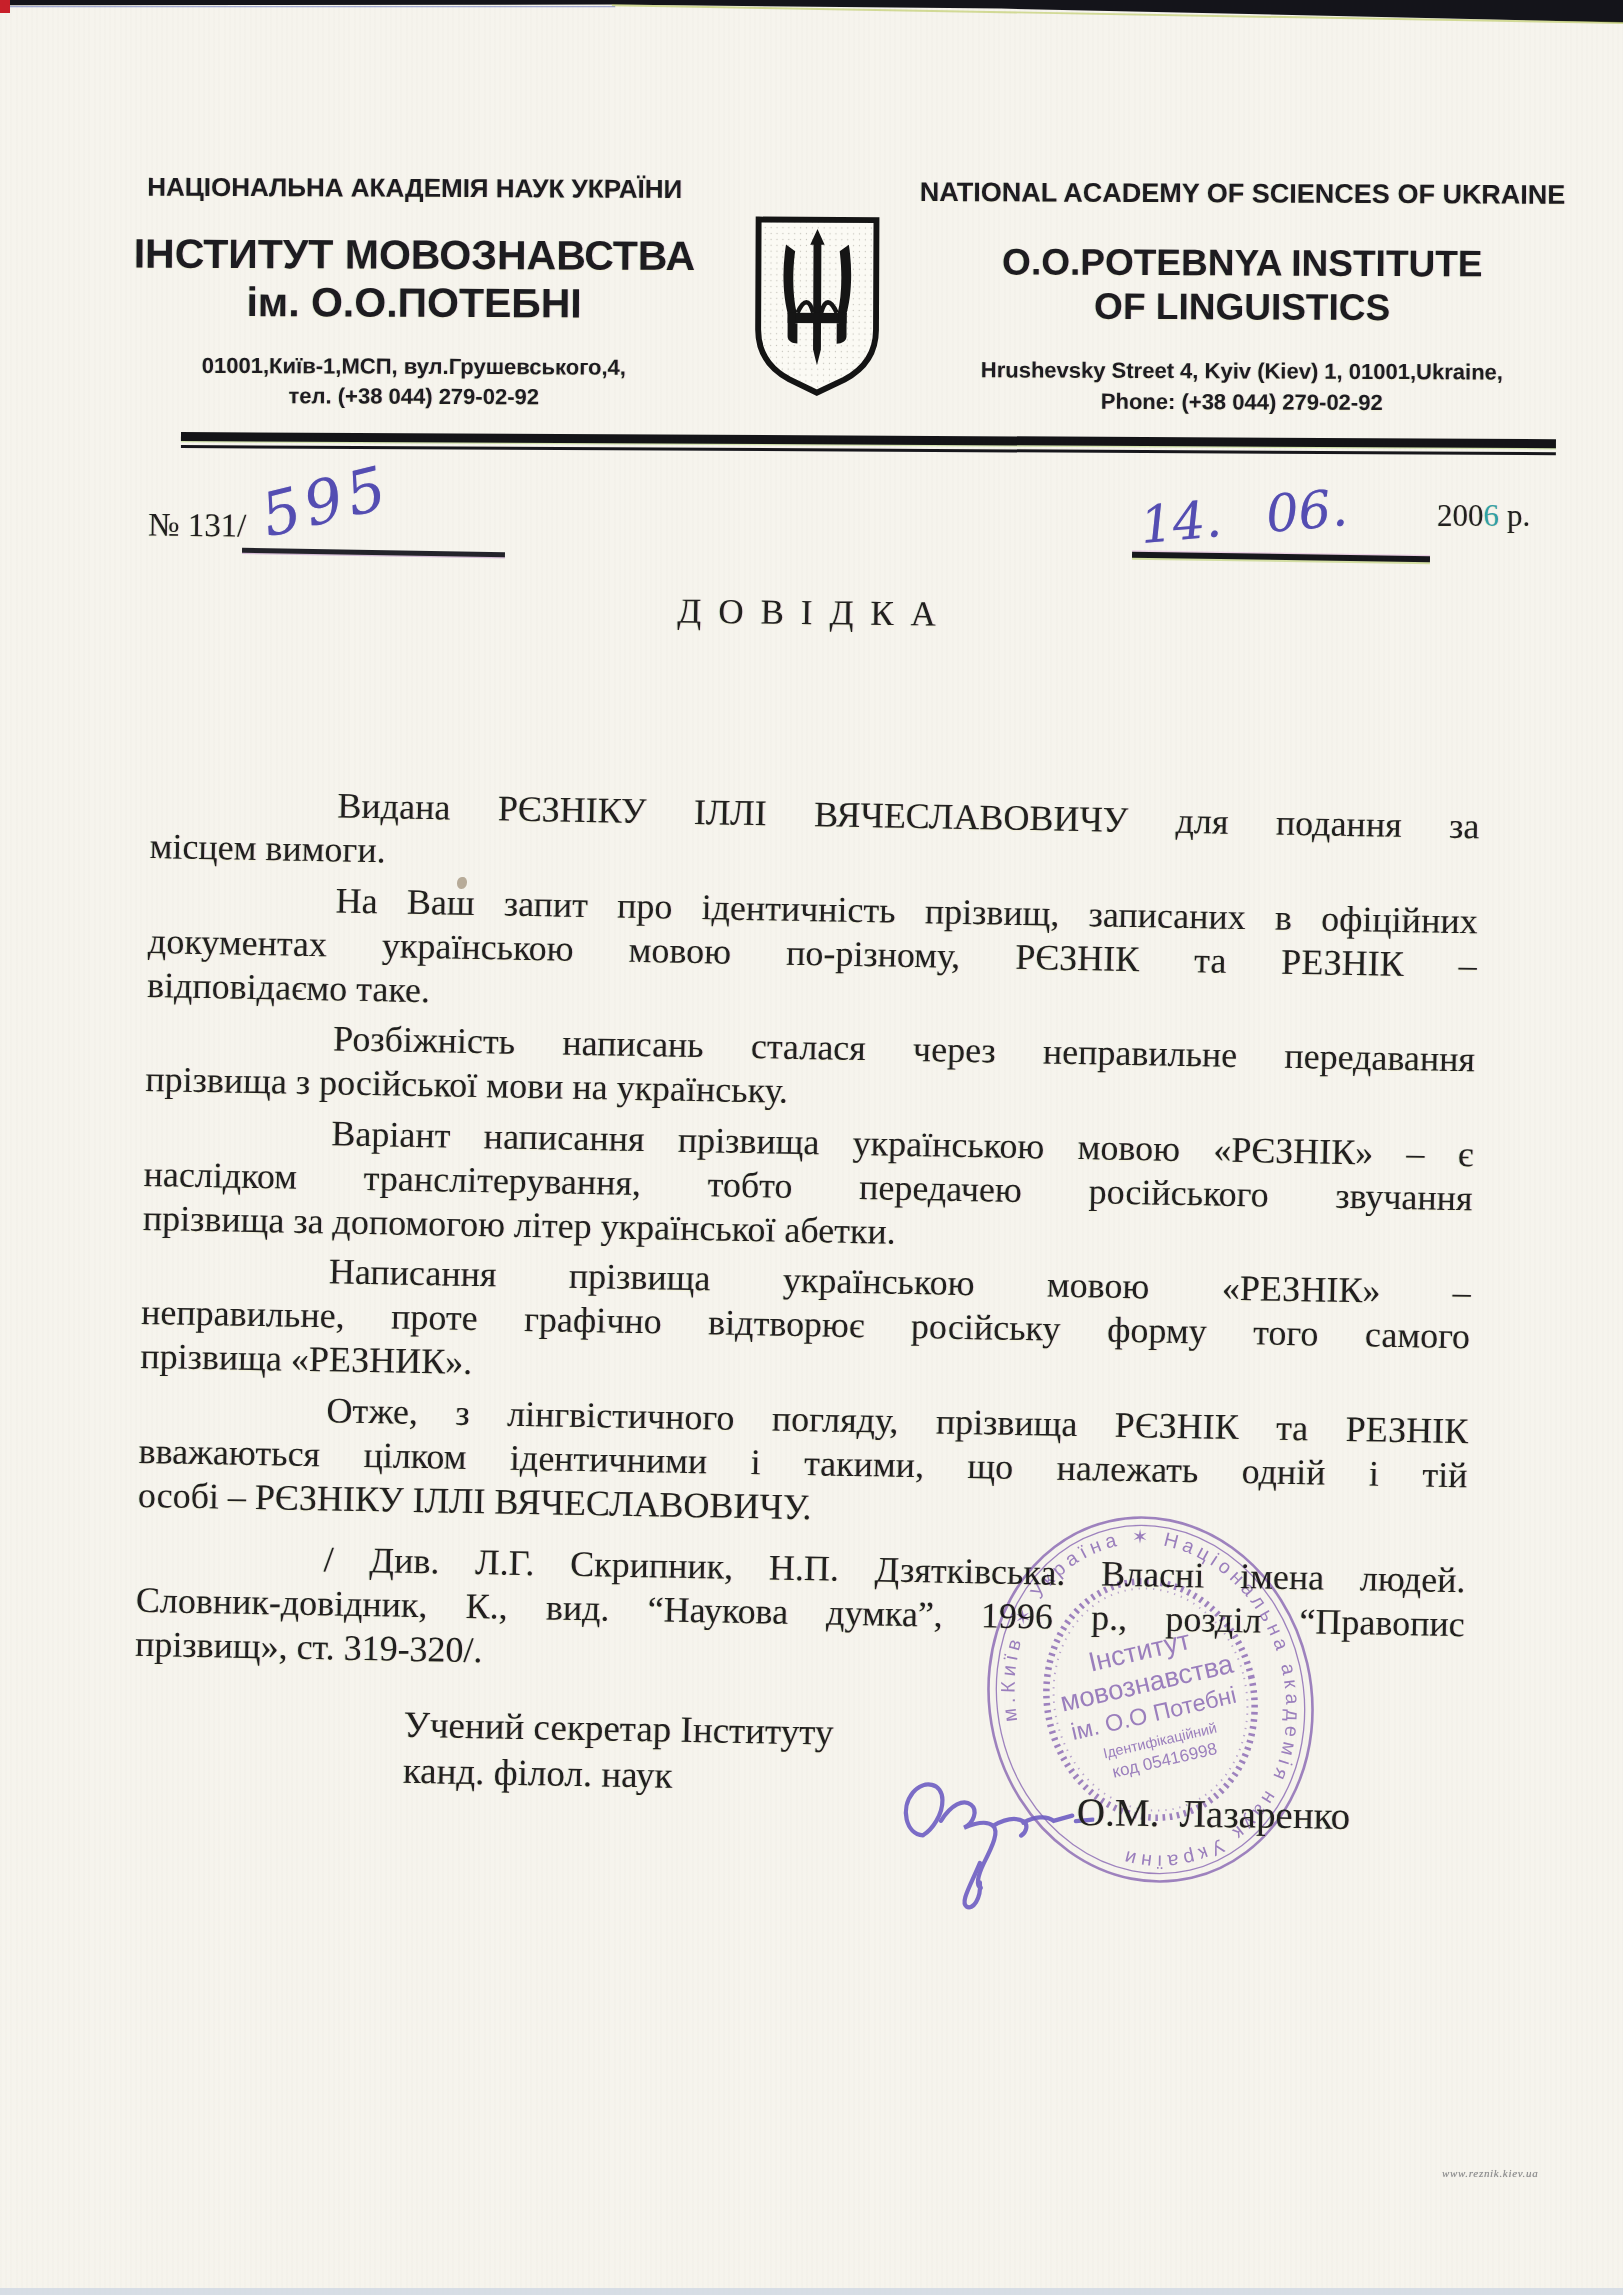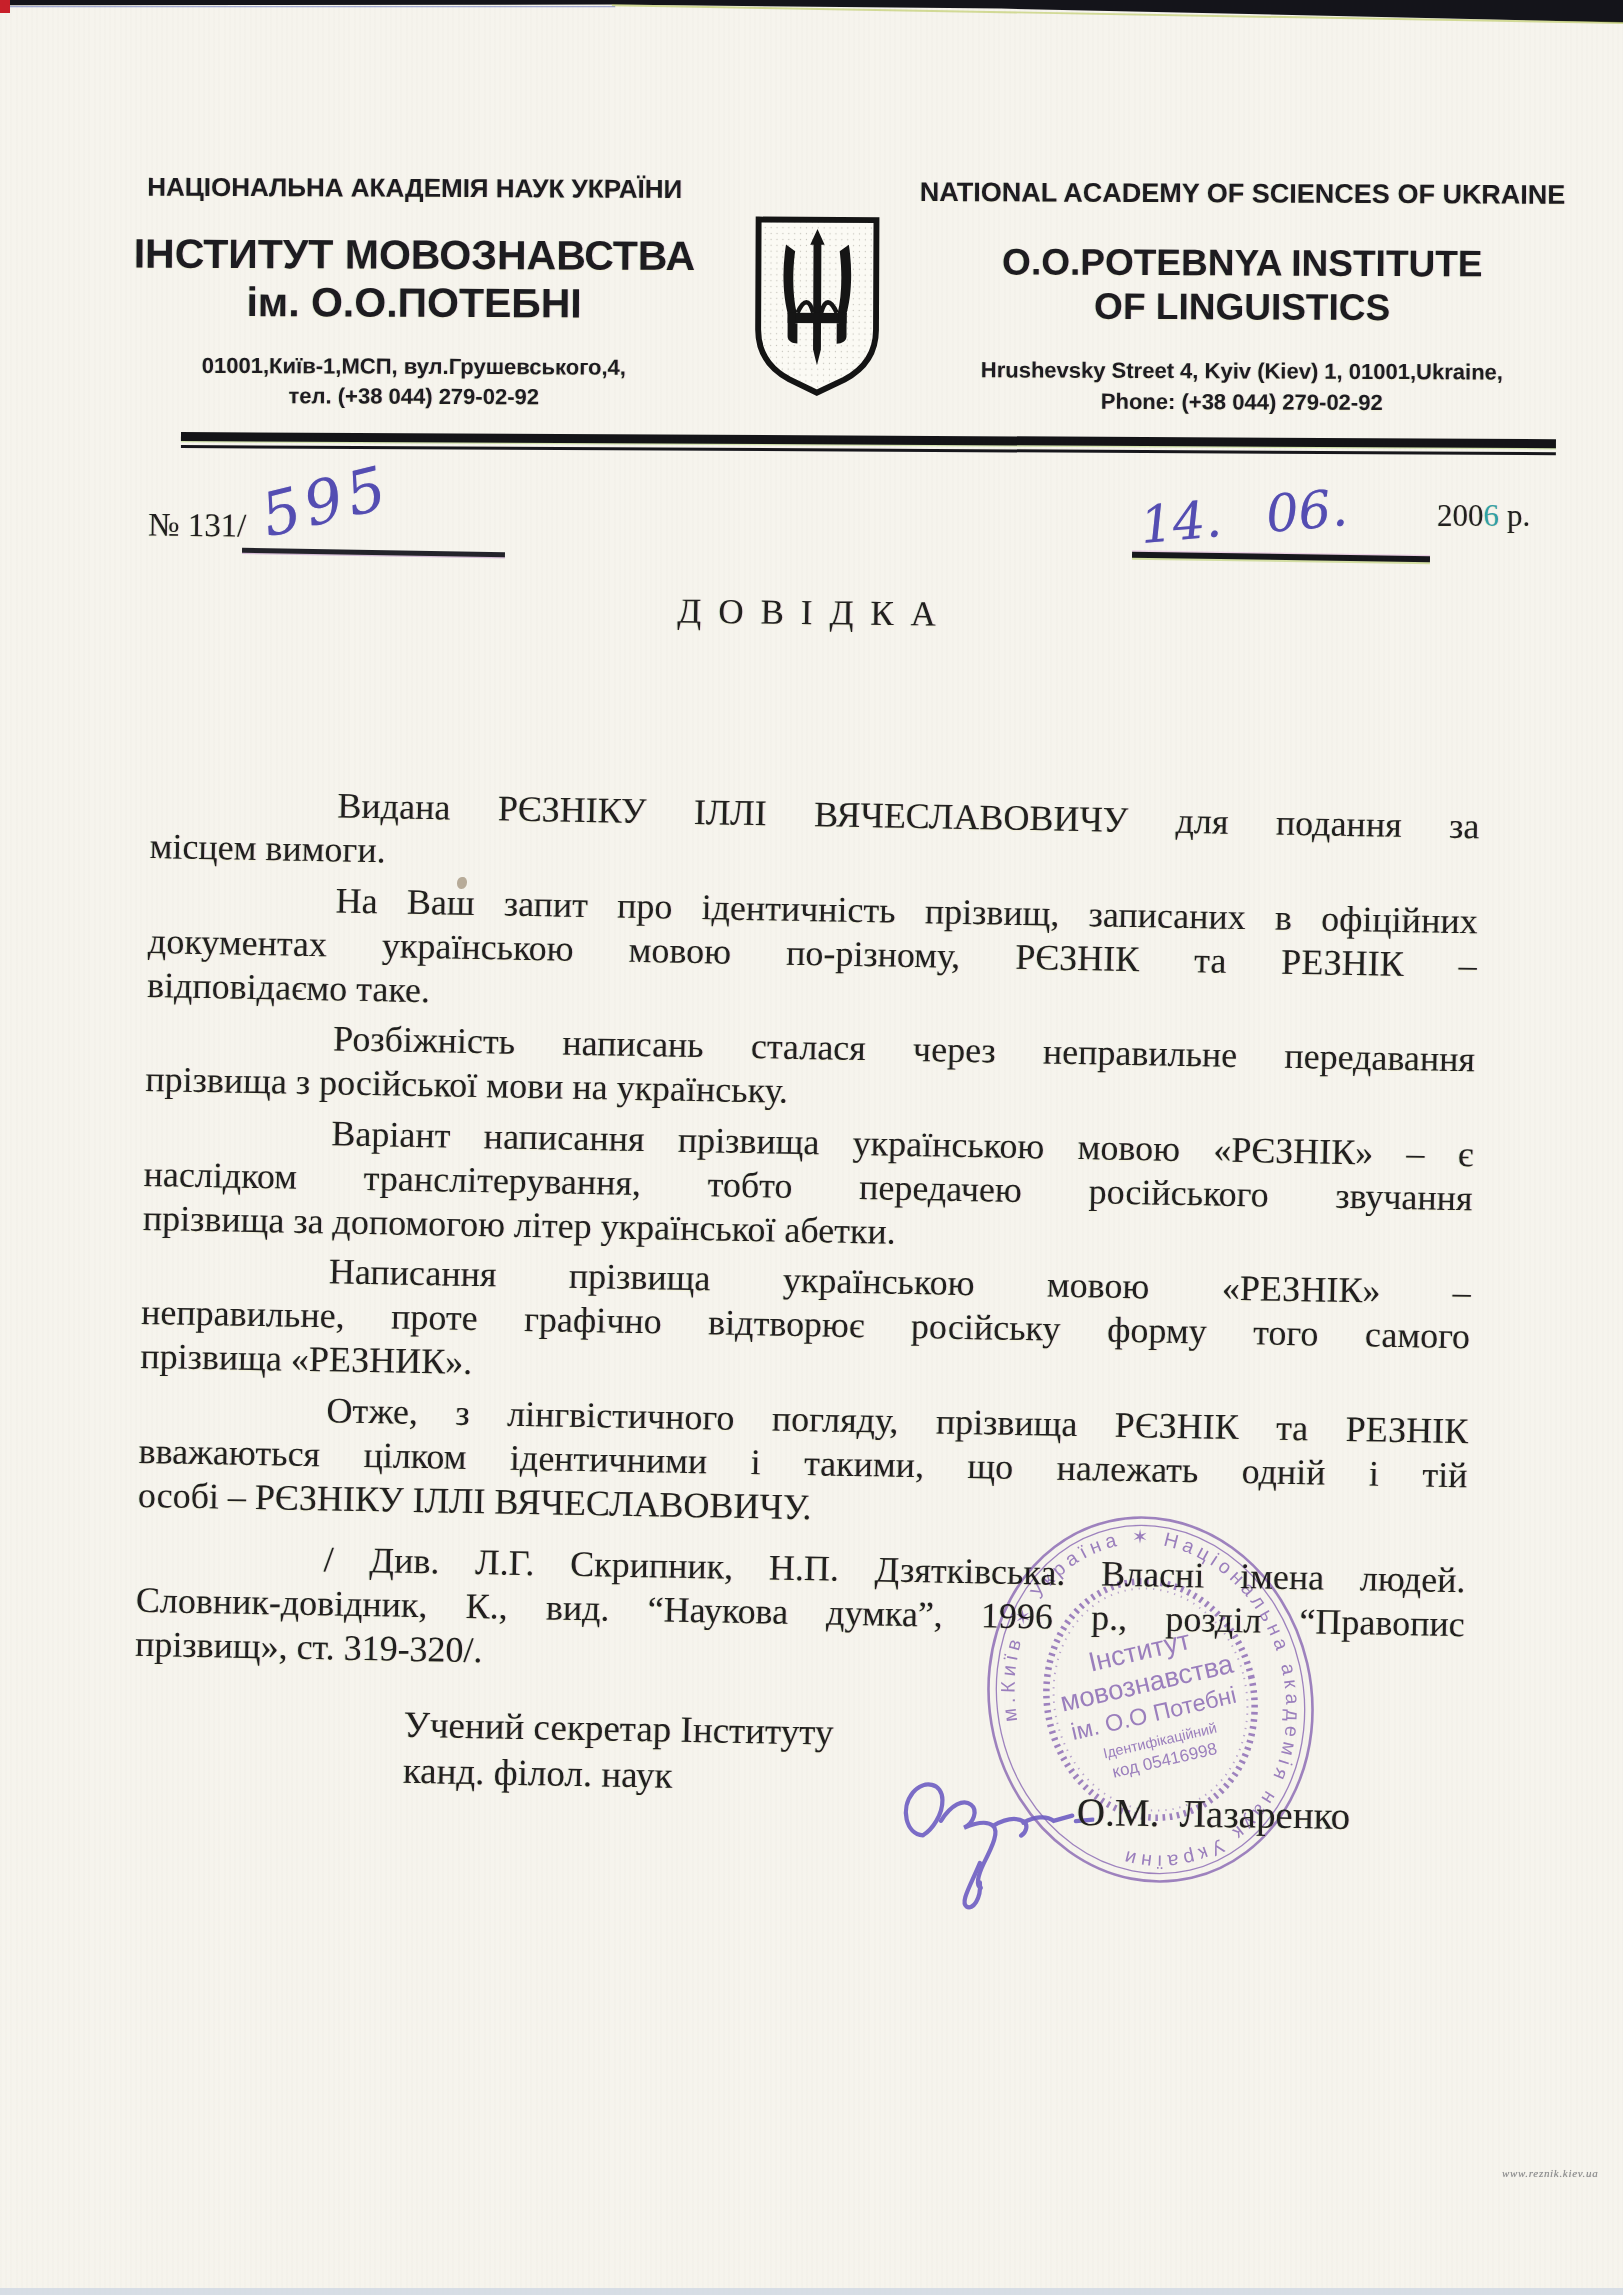--- a/index.html
+++ b/index.html
@@ -73,21 +73,21 @@
   .role{line-height:46px;padding-left:270px;font-size:37px;}
   .role1{margin-top:31px;}
 
   
   .sig-name{position:absolute;left:1077px;top:1791px;font-size:39px;word-spacing:10.5px;z-index:6;transform:rotate(.8deg);}
   .squiggle{position:absolute;left:884px;top:1752px;width:209px;height:164px;transform:rotate(4deg);z-index:5;}
   .stamp{position:absolute;left:974px;top:1503px;width:353px;height:393px;transform:rotate(-13deg);
          mix-blend-mode:multiply;opacity:.92;z-index:4;}
   .stamp text{font-family:"Liberation Sans", sans-serif;fill:#8b68c0;}
 
-  .watermark{position:absolute;left:1502px;top:2167px;font-size:11px;font-style:italic;color:#8f8f8f;
+  .watermark{position:absolute;left:1442px;top:2167px;font-size:11px;font-style:italic;color:#8f8f8f;
        letter-spacing:0.7px;text-shadow:0 0 0.7px #aaa;font-family:"Liberation Serif", serif;text-align:center;}
 </style>
 </head>
 <body>
 
 <div class="page">
 
   <svg class="artifact-top" viewBox="0 0 2480 44" preserveAspectRatio="none">
     <path d="M0 0 H2480 V34 L1530 13 L935 7 L0 8 Z" fill="#14141a"></path>
     <path d="M935 8 L2480 35" stroke="#aebf3e" stroke-width="3" opacity=".5" fill="none"></path>

